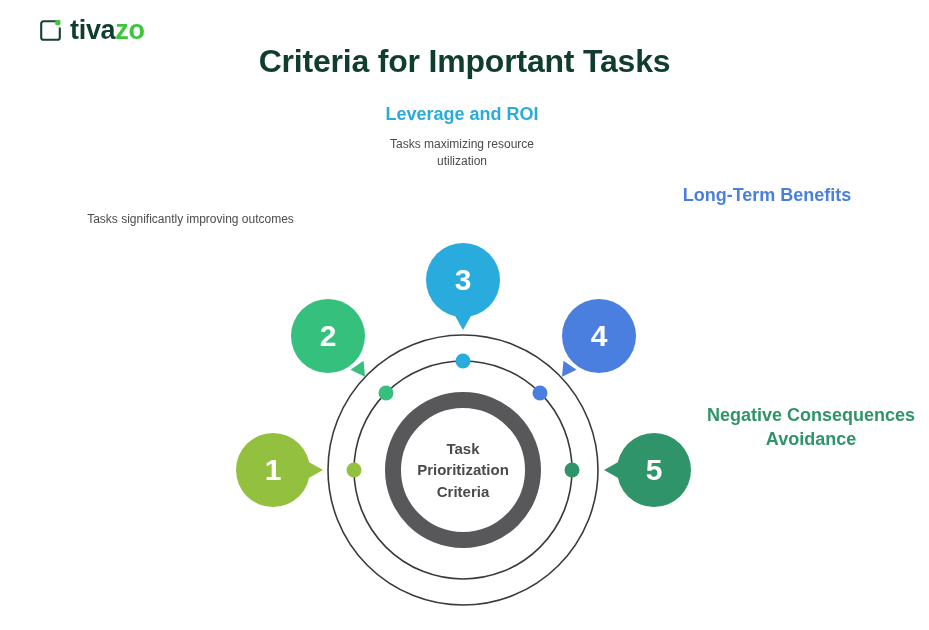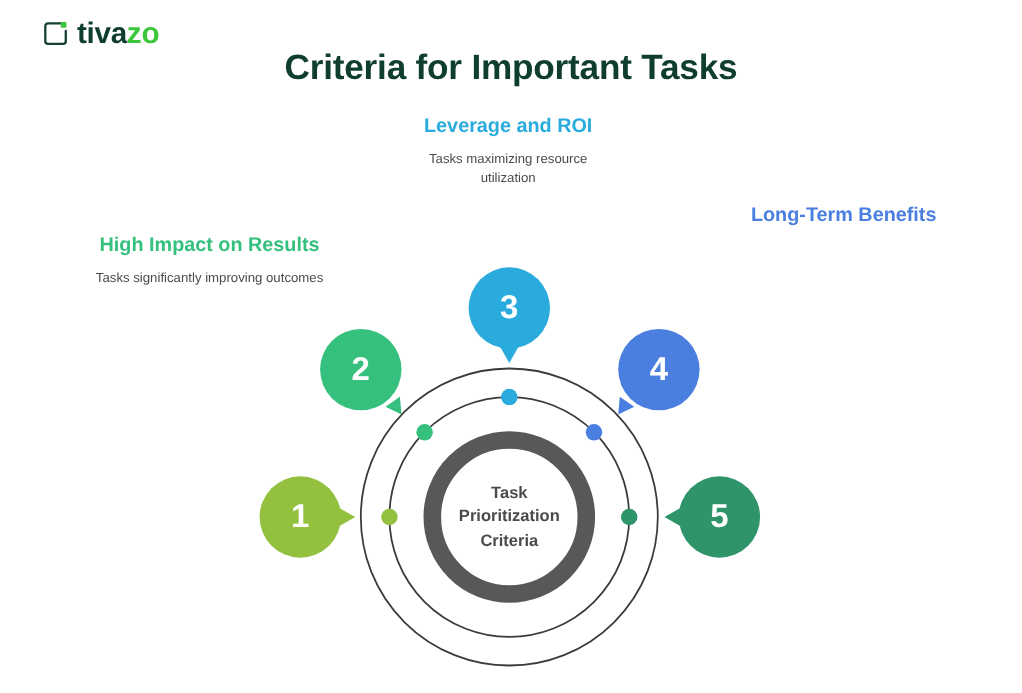--- a/index.html
+++ b/index.html
@@ -160,21 +160,20 @@
         <span class="tail" style="right: -13px; top: 28px; border-width: 9px 0px 9px 16px; border-color: transparent transparent transparent rgb(147, 193, 63);"></span>
         <span>1</span>
       </div>
       <div class="label-block" style="left: 40px; top: 404px; width: 190px;">
       </div>
       <div class="bubble" style="left: 291px; top: 299px; background: rgb(53, 192, 126);">
         <span class="tail" style="right: -4px; bottom: -5px; border-width: 14px 8px 0px; border-color: rgb(53, 192, 126) transparent transparent; transform: rotate(-35deg);"></span>
         <span>2</span>
       </div>
       <div class="label-block" style="left: 86px; top: 211px; width: 209px;">
-        <p class="label-title" style="color: rgb(53, 192, 126);">High Impact on Results</p>
         <p class="label-desc">Tasks significantly improving outcomes</p>
       </div>
       <div class="bubble" style="left: 426px; top: 243px; background: rgb(41, 171, 221);">
         <span class="tail" style="left: 28px; bottom: -13px; border-width: 16px 9px 0px; border-color: rgb(41, 171, 221) transparent transparent;"></span>
         <span>3</span>
       </div>
       <div class="label-block" style="left: 366px; top: 103px; width: 192px;">
         <p class="label-title" style="color: rgb(41, 171, 221);">Leverage and ROI</p>
         <p class="label-desc">Tasks maximizing resource utilization</p>
       </div>
@@ -183,15 +182,16 @@
         <span>4</span>
       </div>
       <div class="label-block" style="left: 645px; top: 184px; width: 180px; margin-left: 32px;">
         <p class="label-title" style="color: rgb(74, 127, 224);">Long-Term Benefits</p>
       </div>
       <div class="bubble" style="left: 617px; top: 433px; background: rgb(47, 148, 105);">
         <span class="tail" style="left: -13px; top: 28px; border-width: 9px 16px 9px 0px; border-color: transparent rgb(47, 148, 105) transparent transparent;"></span>
         <span>5</span>
       </div>
       <div class="label-block" style="left: 700px; top: 404px; width: 222px;">
+        <p class="label-title" style="color: rgb(47, 148, 105);">Negative Consequences Avoidance</p>
       </div>
     </div>
 </div>
 
 </body></html>

